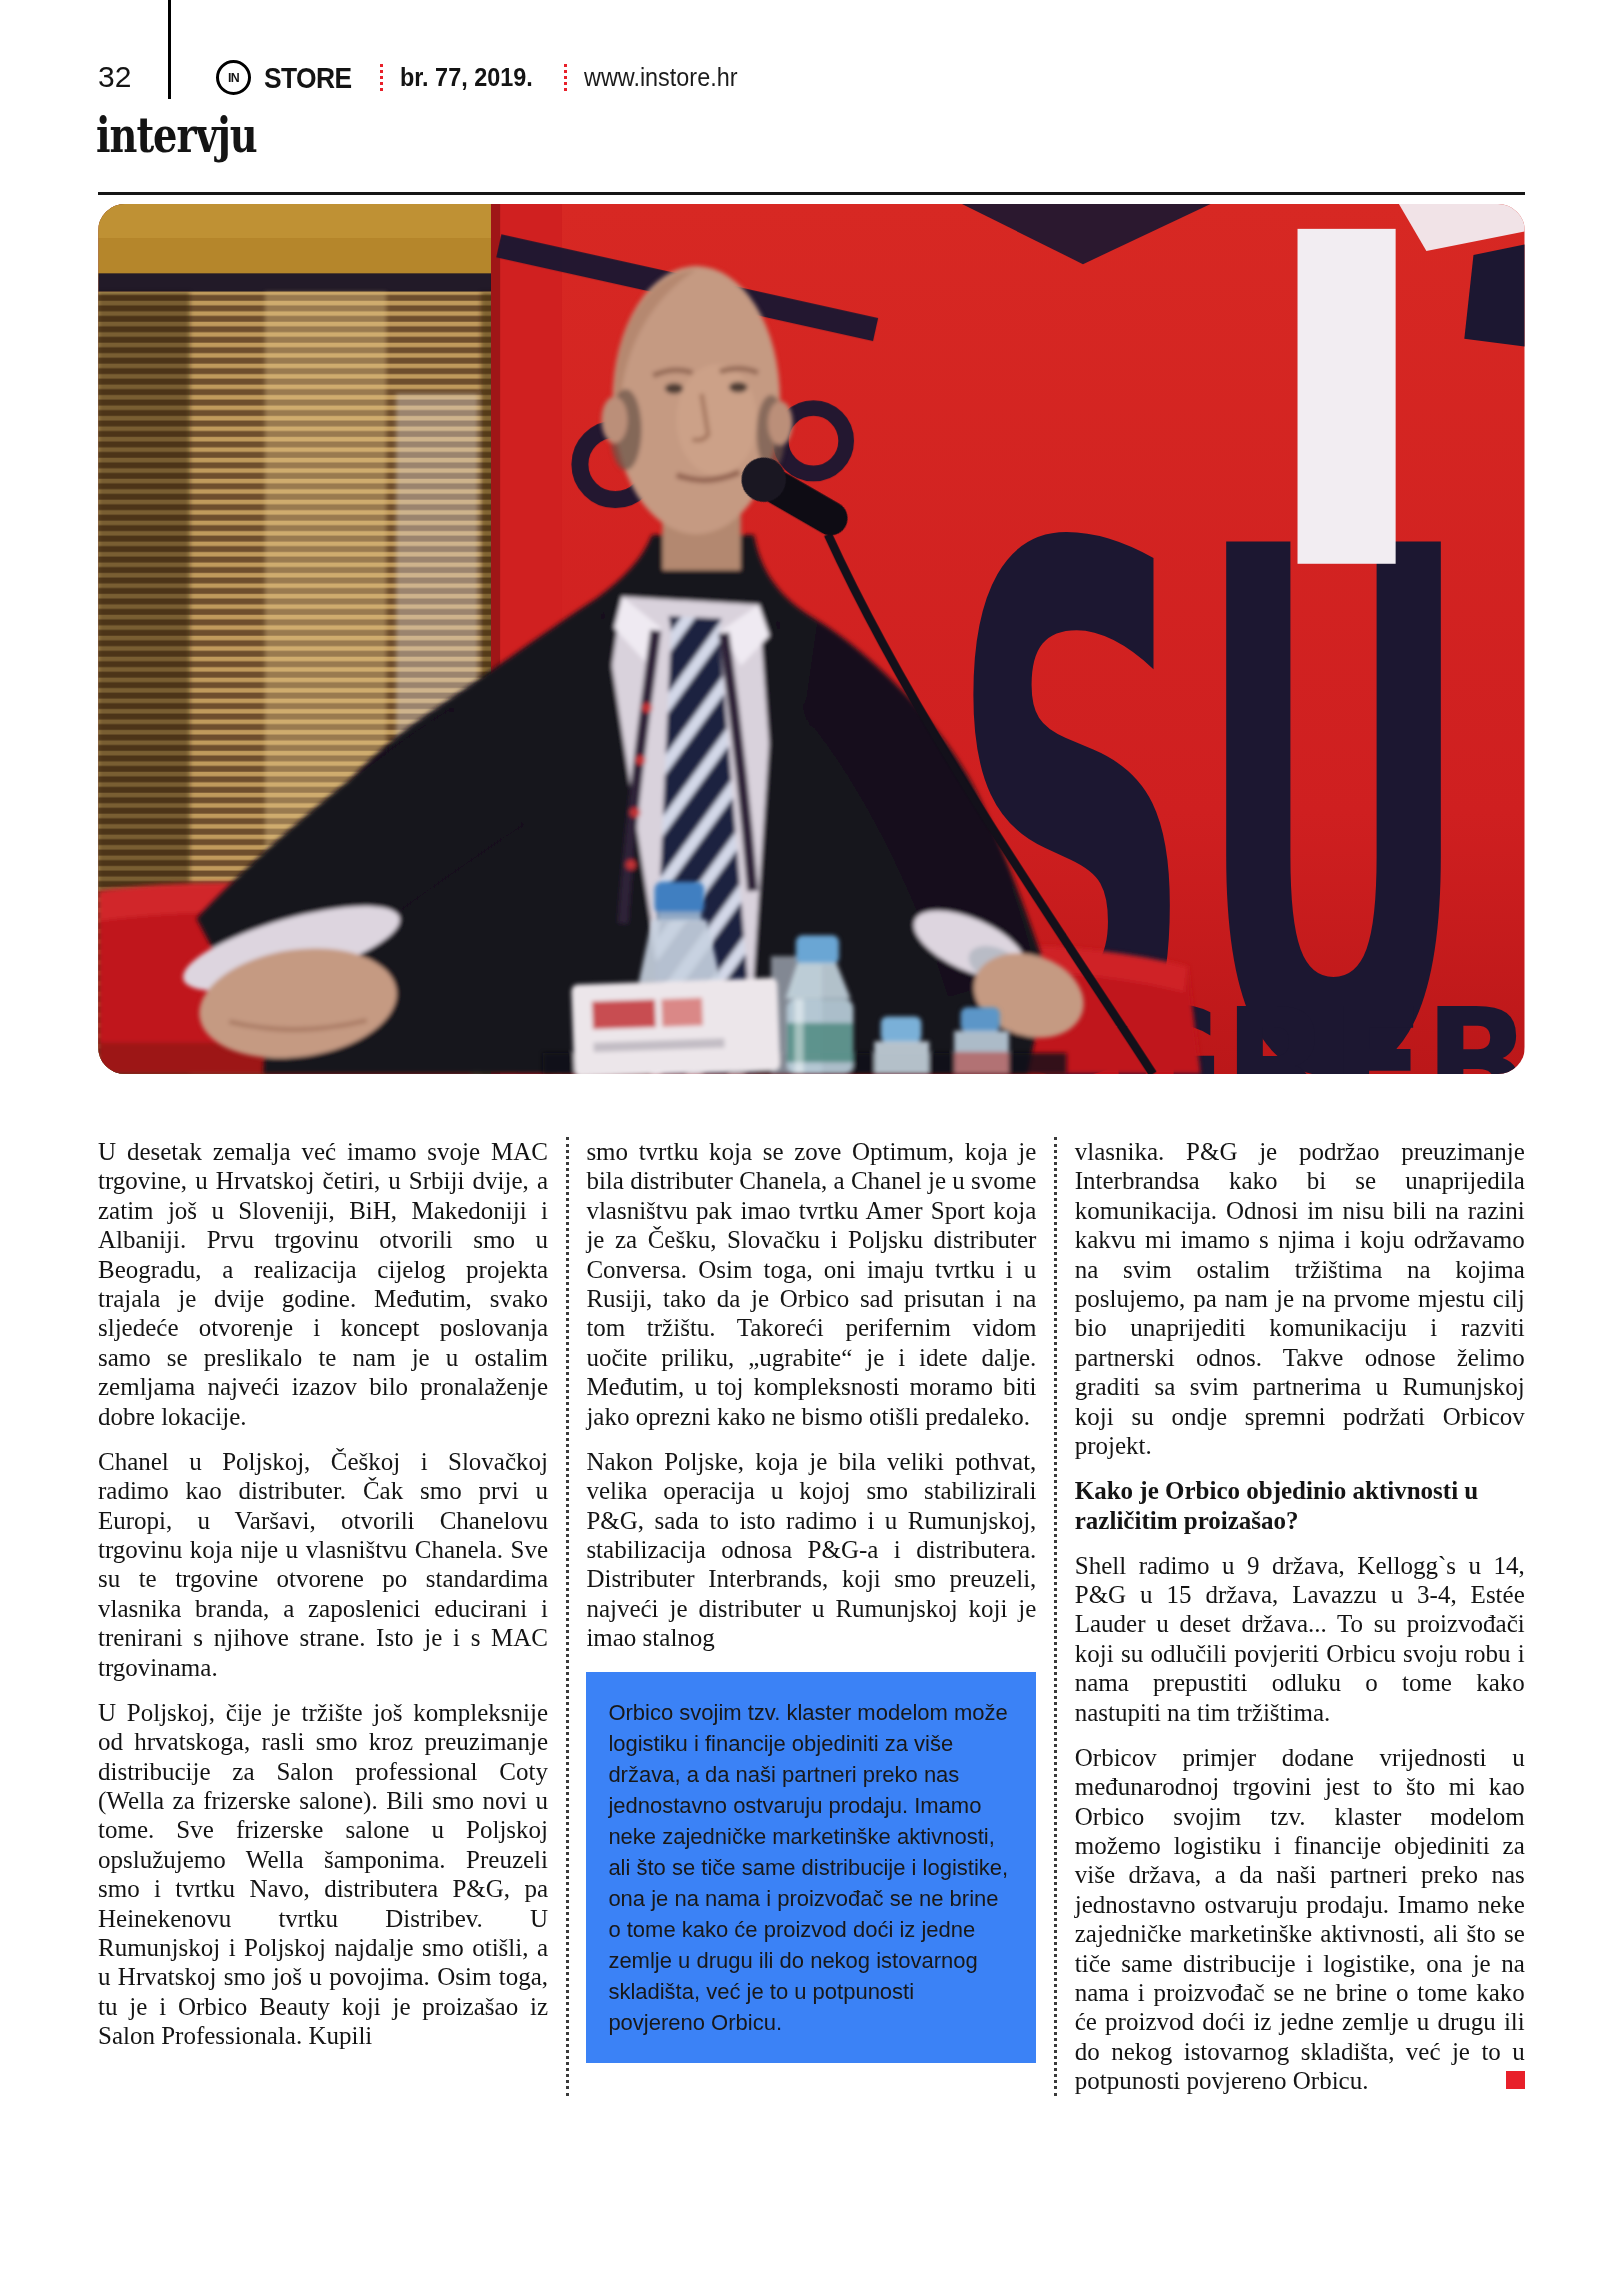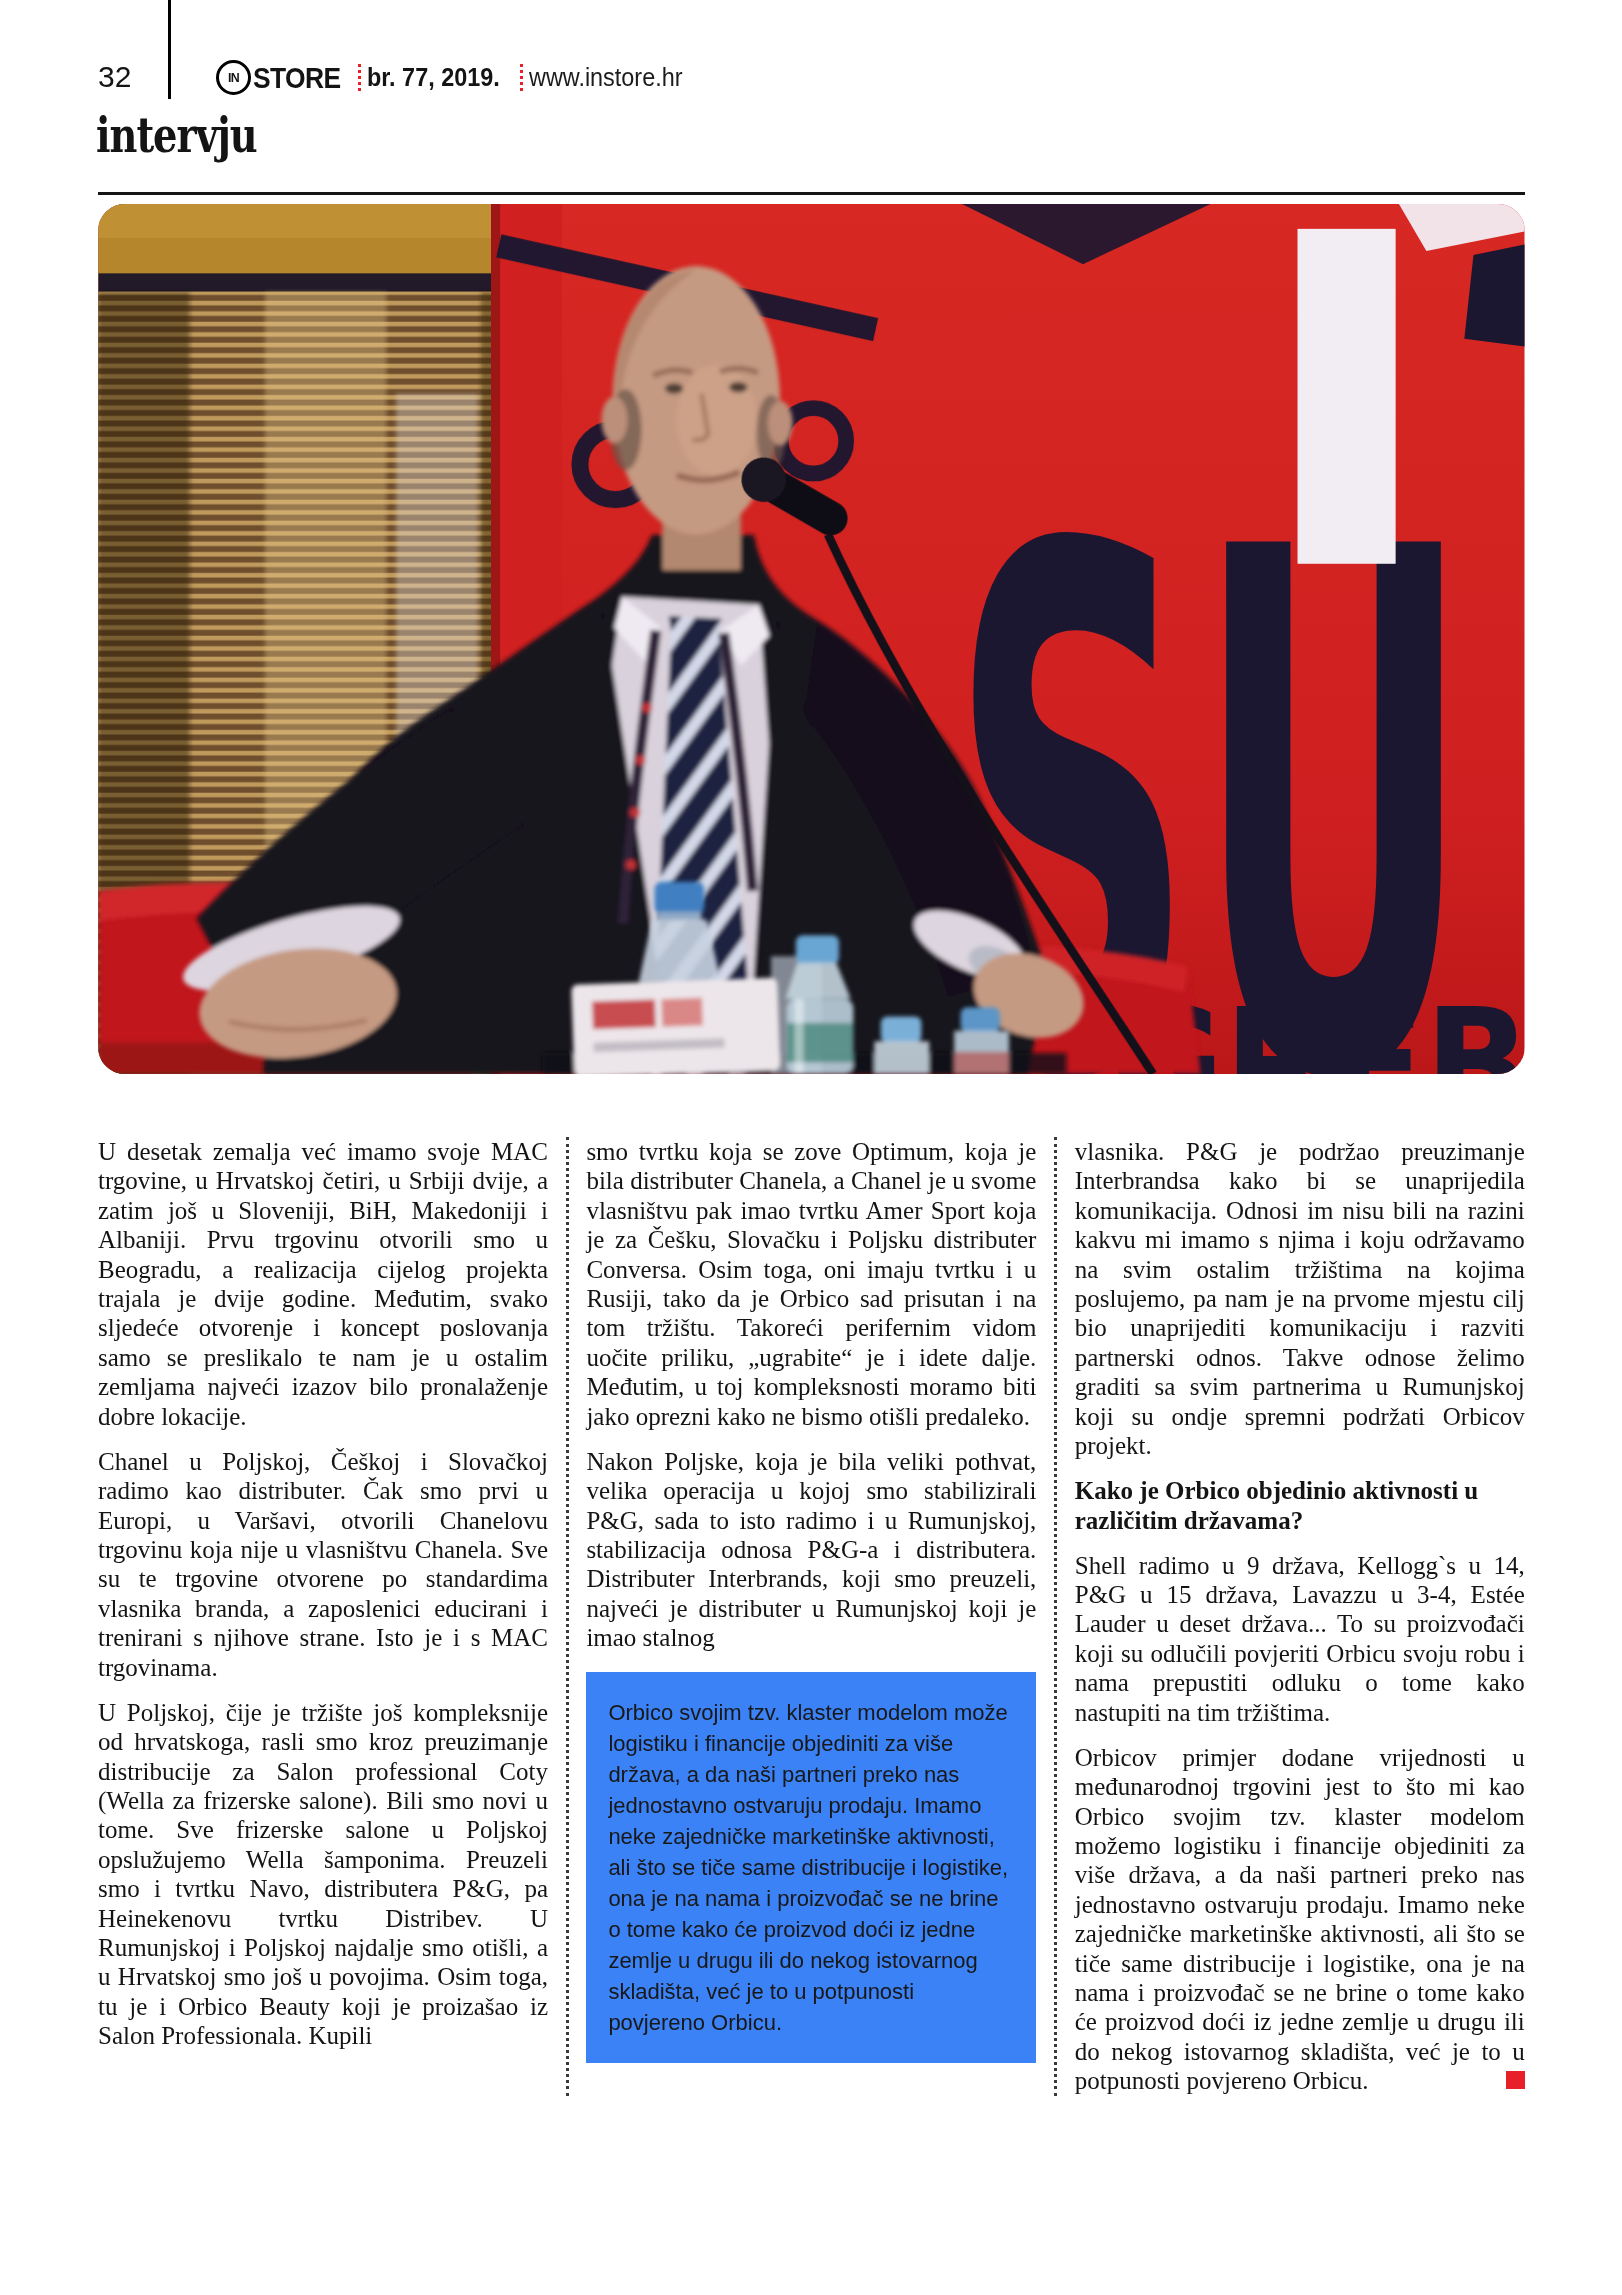--- a/index.html
+++ b/index.html
@@ -8,21 +8,21 @@
     margin:0 auto; overflow:hidden;
     font-family:"Liberation Serif", serif; color:#141414;
   }
   
   .pageno {
     position:absolute; left:98px; top:60px;
     font-family:"Liberation Sans", sans-serif; font-weight:normal; font-size:30px;
   }
   .head-vline { position:absolute; left:168px; top:0; width:3.3px; height:99px; background:#000; }
   .brand {
-    position:absolute; left:216px; top:60px; display:flex; align-items:center; gap:2px;
+    position:absolute; left:216px; top:60px; display:flex; align-items:center; gap:13px;
     font-family:"Liberation Sans", sans-serif;
   }
   .logo-circle {
     width:29px; height:29px; border:3.3px solid #000; border-radius:50%;
     display:flex; align-items:center; justify-content:center;
     font-weight:bold; font-size:12.4px; letter-spacing:-0.7px;
   }
   .brand-name { font-weight:bold; font-size:30px; letter-spacing:-0.7px; transform:scaleX(.88); transform-origin:left; }
   .dotsep { width:0; height:27.5px; border-left:3.3px dotted #e8202a; margin:0 3.9px; }
   .issue { font-weight:bold; font-size:26px; transform:scaleX(.9); transform-origin:left; }
@@ -245,21 +245,21 @@
     <section class="col">
       <p>smo tvrtku koja se zove Optimum, koja je bila distributer Chanela, a Chanel je u svome vlasništvu pak imao tvrtku Amer Sport koja je za Češku, Slovačku i Poljsku distributer Conversa. Osim toga, oni imaju tvrtku i u Rusiji, tako da je Orbico sad prisutan i na tom tržištu. Takoreći perifernim vidom uočite priliku, „ugrabite“ je i idete dalje. Međutim, u toj kompleksnosti moramo biti jako oprezni kako ne bismo otišli predaleko.</p>
       <p>Nakon Poljske, koja je bila veliki pothvat, velika operacija u kojoj smo stabilizirali P&amp;G, sada to isto radimo i u Rumunjskoj, stabilizacija odnosa P&amp;G-a i distributera. Distributer Interbrands, koji smo preuzeli, najveći je distributer u Rumunjskoj koji je imao stalnog</p>
       <aside class="quote">Orbico svojim tzv. klaster modelom može logistiku i financije objediniti za više država, a da naši partneri preko nas jednostavno ostvaruju prodaju. Imamo neke zajedničke marketinške aktivnosti, ali što se tiče same distribucije i logistike, ona je na nama i proizvođač se ne brine o tome kako će proizvod doći iz jedne zemlje u drugu ili do nekog istovarnog skladišta, već je to u potpunosti povjereno Orbicu.</aside>
     </section>
 
     <div class="colsep"></div>
 
     <section class="col">
       <p>vlasnika. P&amp;G je podržao preuzimanje Interbrandsa kako bi se unaprijedila komunikacija. Odnosi im nisu bili na razini kakvu mi imamo s njima i koju održavamo na svim ostalim tržištima na kojima poslujemo, pa nam je na prvome mjestu cilj bio unaprijediti komunikaciju i razviti partnerski odnos. Takve odnose želimo graditi sa svim partnerima u Rumunjskoj koji su ondje spremni podržati Orbicov projekt.</p>
-      <h2>Kako je Orbico objedinio aktivnosti u različitim državama?</h2>
+      <h2>Kako je Orbico objedinio aktivnosti u različitim proizašao?</h2>
       <p>Shell radimo u 9 država, Kellogg`s u 14, P&amp;G u 15 država, Lavazzu u 3-4, Estée Lauder u deset država... To su proizvođači koji su odlučili povjeriti Orbicu svoju robu i nama prepustiti odluku o tome kako nastupiti na tim tržištima.</p>
       <div class="lastwrap">
         <p style="margin-bottom:0;">Orbicov primjer dodane vrijednosti u međunarodnoj trgovini jest to što mi kao Orbico svojim tzv. klaster modelom možemo logistiku i financije objediniti za više država, a da naši partneri preko nas jednostavno ostvaruju prodaju. Imamo neke zajedničke marketinške aktivnosti, ali što se tiče same distribucije i logistike, ona je na nama i proizvođač se ne brine o tome kako će proizvod doći iz jedne zemlje u drugu ili do nekog istovarnog skladišta, već je to u potpunosti povjereno Orbicu.</p>
         <span class="endmark"></span>
       </div>
     </section>
   </main>
 
 </div>
 

